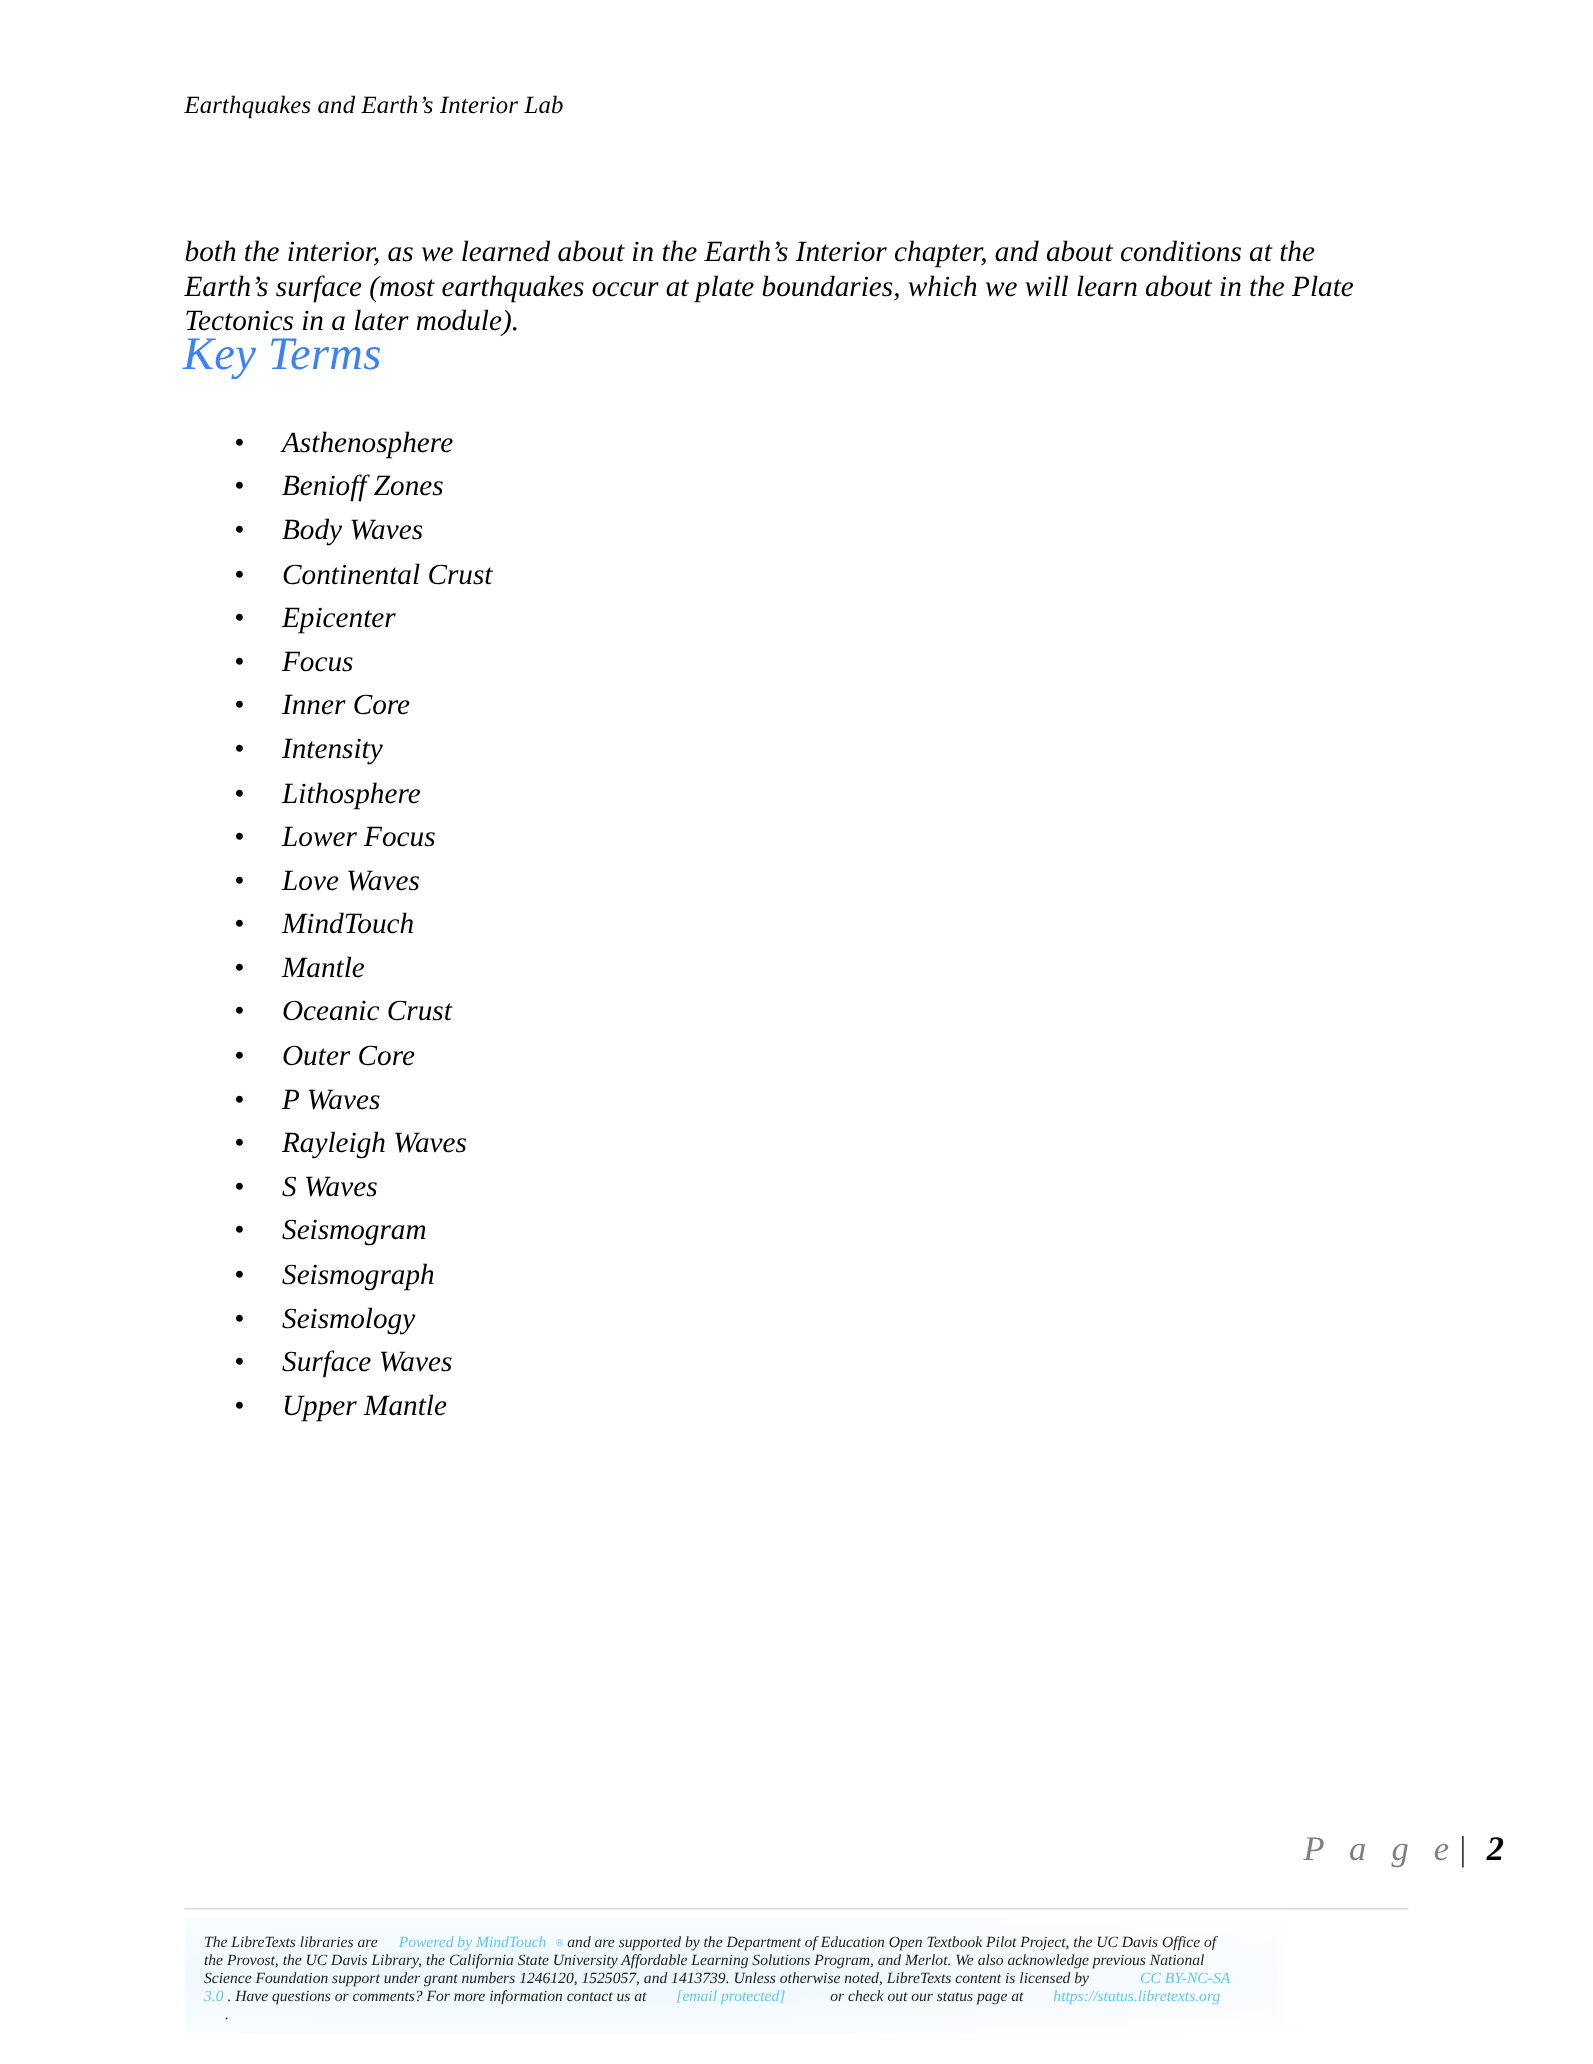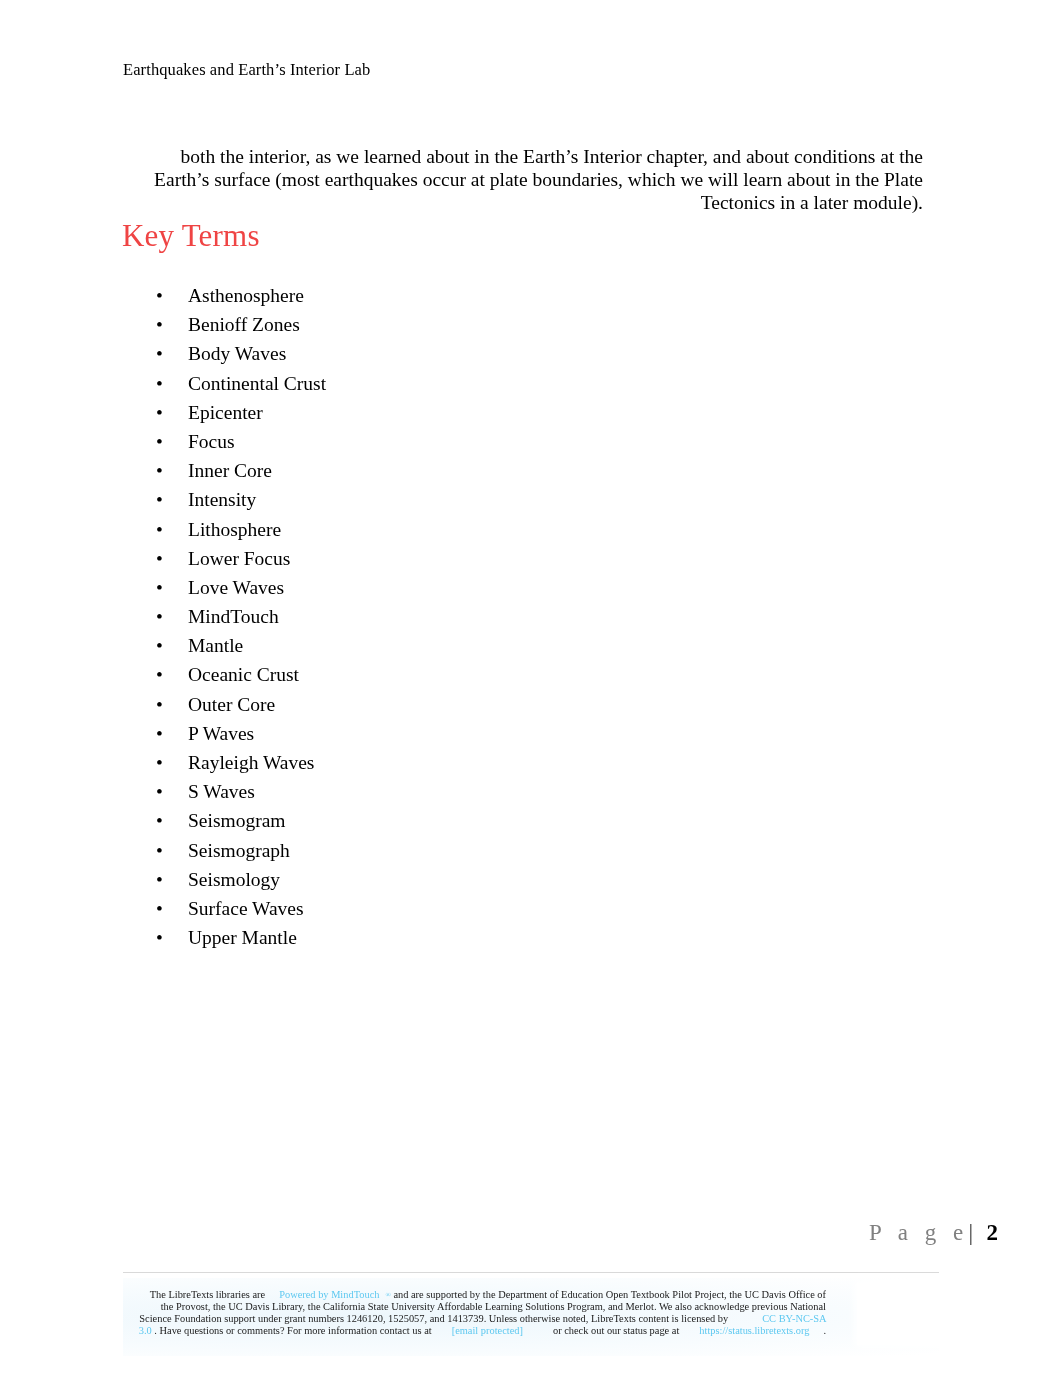--- a/index.html
+++ b/index.html
@@ -13,53 +13,54 @@
     position: relative;
     font-family: "Liberation Serif", "DejaVu Serif", serif;
     color: #000000;
     overflow: hidden;
   }
 
   .page {
     position: absolute;
     inset: 0;
     background: #ffffff;
+    font-style: italic;
   }
 
   
   .doc-header {
     position: absolute;
     left: 123px;
     top: 60px;
     font-size: 16.5px;
     line-height: 1.25;
     color: #000;
     letter-spacing: 0.1px;
   }
 
   
   .intro-para {
     position: absolute;
     left: 123px;
-    top: 125px;
+    top: 137px;
     width: 800px;
     font-size: 19.5px;
     line-height: 23.2px;
     color: #000;
-    text-align: right;
+    text-align: left;
   }
 
   
   .section-heading {
     position: absolute;
     left: 122px;
     top: 219px;
     font-size: 31px;
     line-height: 1.1;
-    color: #ef4444;
+    color: #3b82f6;
     font-weight: normal;
     margin: 0;
     letter-spacing: 0.2px;
   }
 
   
   .term-list {
     position: absolute;
     left: 123px;
     top: 281px;
@@ -117,21 +118,21 @@
     pointer-events: none;
   }
   .footer-text {
     position: absolute;
     left: 136px;
     top: 1289px;
     width: 690px;
     font-size: 10.4px;
     line-height: 12.1px;
     color: #1a1a1a;
-    text-align: right;
+    text-align: left;
   }
   .footer-text .lnk {
     color: #5DC8F0;
   }
   .footer-text .lnk-sm {
     color: #5DC8F0;
     font-size: 7px;
     vertical-align: 1px;
   }
   .gap-a { display: inline-block; width: 14px; }

